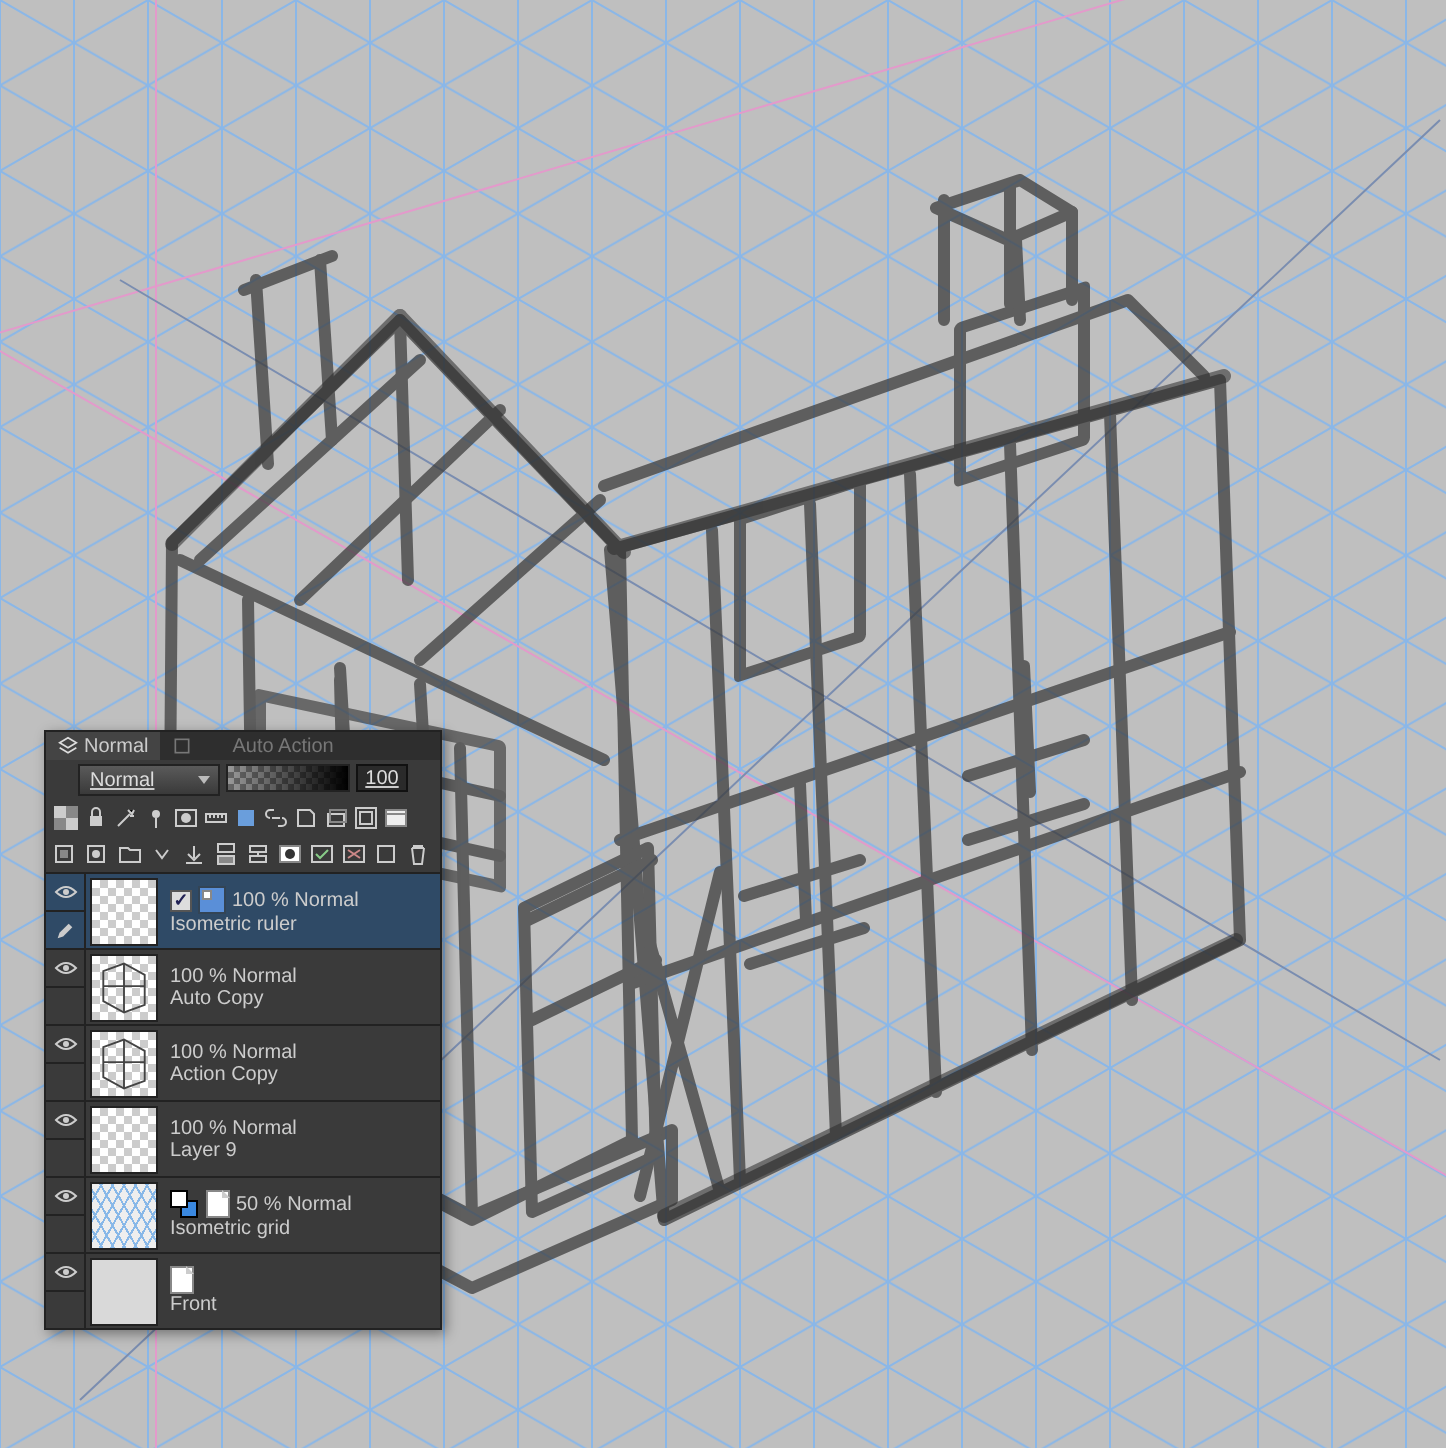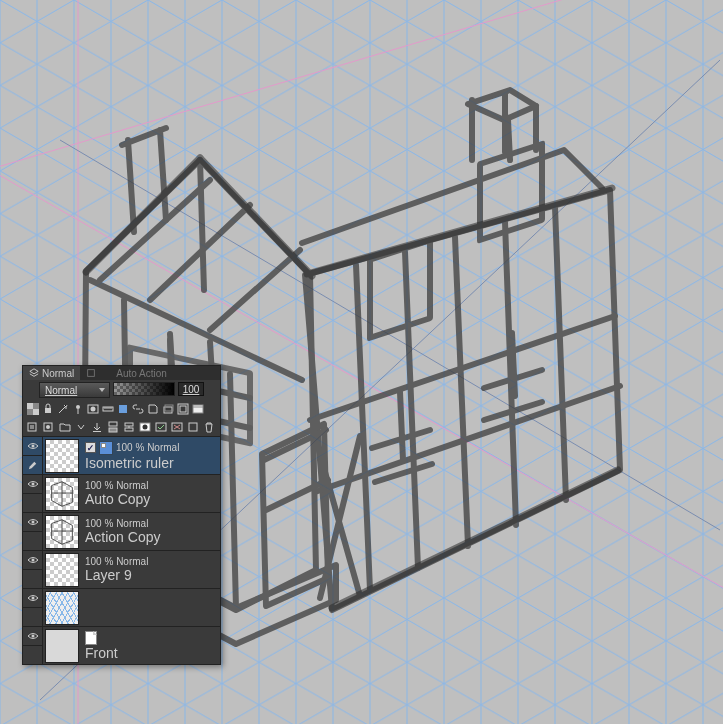--- a/index.html
+++ b/index.html
@@ -148,21 +148,21 @@
       repeating-linear-gradient(-60deg, transparent 0 4px, #88b8e8 4px 5px);
   }
   .layer-info {
     flex: 1;
     display: flex; flex-direction: column; justify-content: center;
     padding-left: 4px;
     gap: 0;
     overflow: hidden;
   }
   .layer-info .top-line { display:flex; align-items:center; gap:3px; font-size:10px; white-space:nowrap; }
-  .layer-info .name { font-size:14px; white-space:nowrap; }
+  .layer-info .name { font-size:10px; white-space:nowrap; }
   .ruler-mini {
     width: 14px; height: 14px; background: #5a8fd8; border:1px solid #345;
     position:relative;
   }
   .ruler-mini::before {
     content:""; position:absolute; left:1px; top:1px; right:6px; bottom:6px;
     background: #fff; border:1px solid #888;
   }
   .page-mini {
     width: 12px; height: 14px; background:#fff; border:1px solid #888;
@@ -541,20 +541,31 @@
             <svg viewBox="0 0 12 8">
               <path d="M1 4 Q6 -1 11 4 Q6 9 1 4 Z" fill="none" stroke="#ccc"></path>
               <circle cx="6" cy="4" r="1.5" fill="#ccc"></circle>
             </svg>
           </div>
           <div class="cell pen-icon"></div>
         </div>
         <div class="thumb-wrap">
           <div class="thumb iso-thumb"></div>
         </div>
+        <div class="layer-info">
+          <div class="top-line">
+            <span class="colorsq">
+              <span class="c1"></span>
+              <span class="c2"></span>
+            </span>
+            <span class="page-mini"></span>
+            <span>50 % Normal</span>
+          </div>
+          <div class="name">Isometric grid</div>
+        </div>
       </div>
       <div class="layer-row">
         <div class="viscol">
           <div class="cell eye-icon">
             <svg viewBox="0 0 12 8">
               <path d="M1 4 Q6 -1 11 4 Q6 9 1 4 Z" fill="none" stroke="#ccc"></path>
               <circle cx="6" cy="4" r="1.5" fill="#ccc"></circle>
             </svg>
           </div>
           <div class="cell pen-icon"></div>

